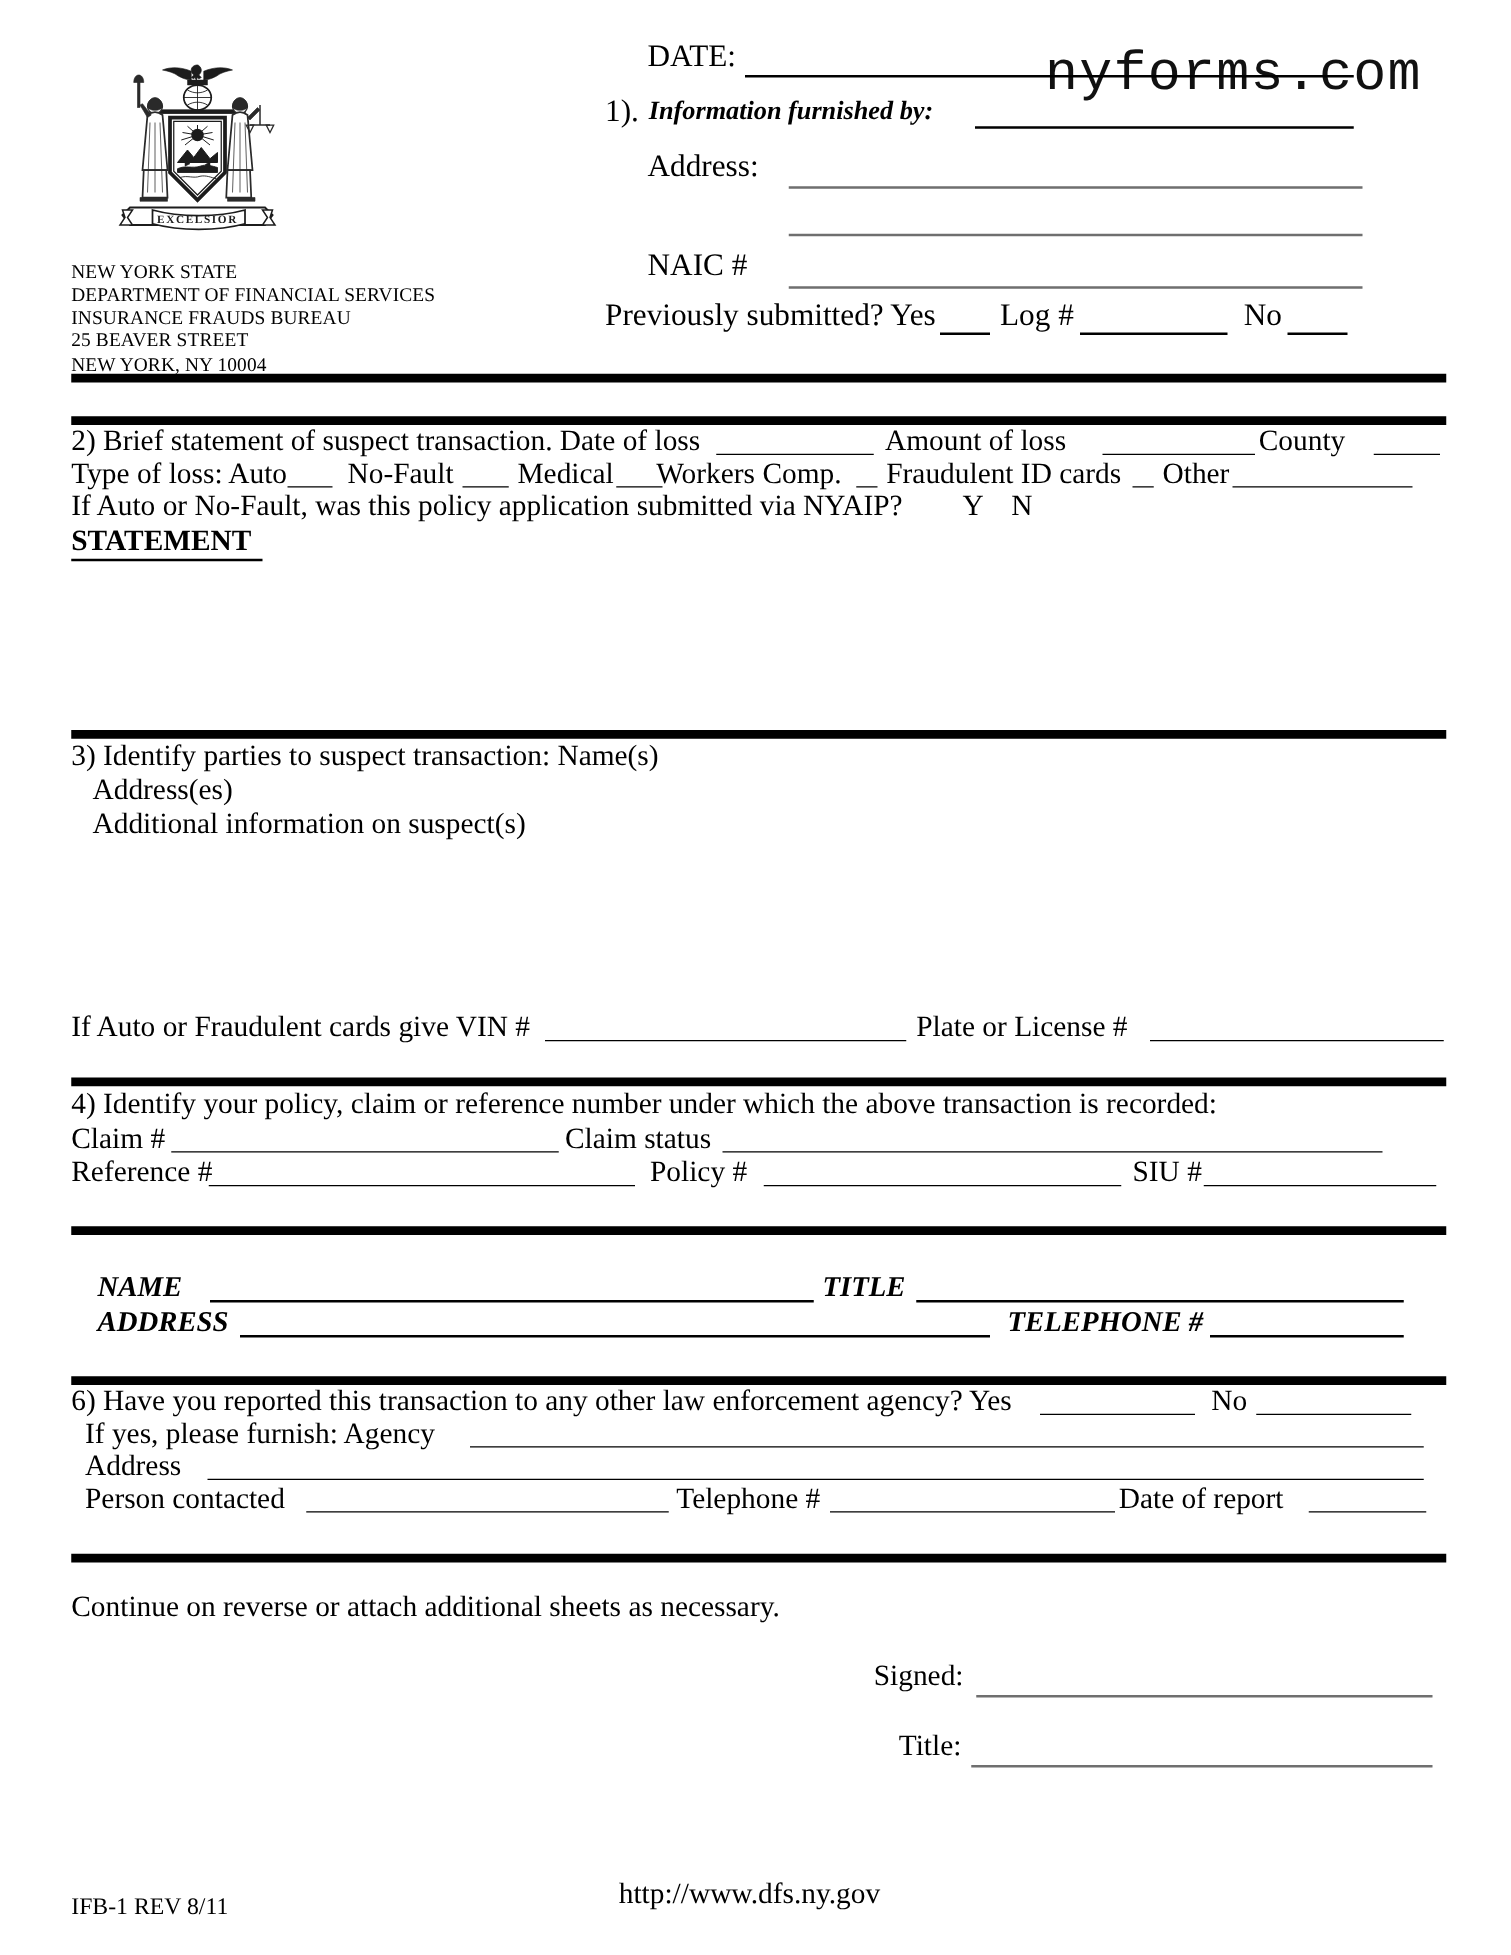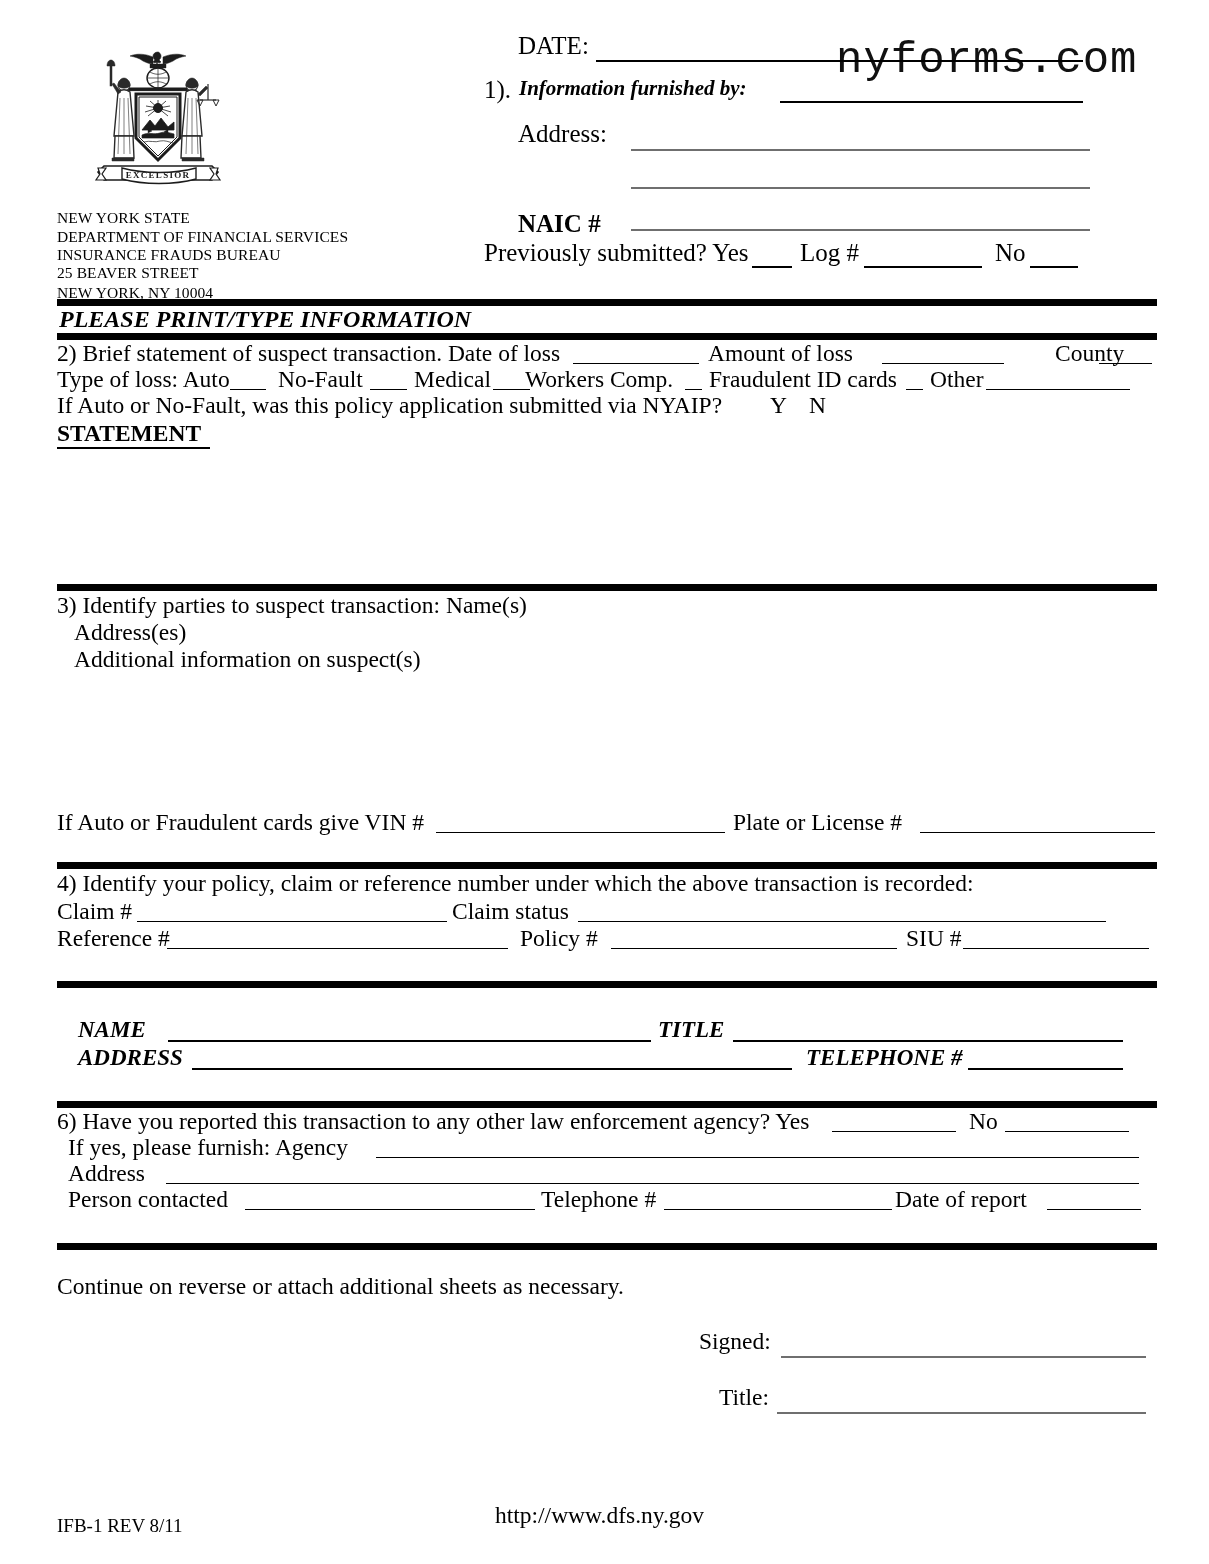--- a/index.html
+++ b/index.html
@@ -229,39 +229,38 @@
   <div class="fill2" style="left:596px; top:60px; width:487px;"></div>
 
   <div class="hdr-label" style="left:484px; top:76px;">1).</div>
   <div class="hdr-label-bi" style="left:519px; top:76px;">Information furnished by:</div>
   <div class="fill2" style="left:780px; top:101px; width:303px;"></div>
 
   <div class="hdr-label" style="left:518px; top:120px;">Address:</div>
   <div class="rule-gray" style="left:631px; top:149px; width:459px;"></div>
   <div class="rule-gray" style="left:631px; top:187px; width:459px;"></div>
 
-  <div class="hdr-label" style="left:518px; top:210px;font-weight:bold;">NAIC #</div>
+  <div class="hdr-label" style="left:518px; top:199px;">NAIC #</div>
   <div class="rule-gray" style="left:631px; top:229px; width:459px;"></div>
 
   <div class="hdr-label" style="left:484px; top:239px;">Previously submitted? Yes</div>
   <div class="fill2" style="left:752px; top:266px; width:40px;"></div>
   <div class="hdr-label" style="left:800px; top:239px;">Log #</div>
   <div class="fill2" style="left:864px; top:266px; width:118px;"></div>
   <div class="hdr-label" style="left:995px; top:239px;">No</div>
   <div class="fill2" style="left:1030px; top:266px; width:48px;"></div>
 
   <div class="rule-thick" style="left:57px; top:299px; width:1100px;"></div>
-  <div class="bold-italic-hdr" style="left:59px; top:307px;">PLEASE PRINT/TYPE INFORMATION</div>
   <div class="rule-thick" style="left:57px; top:333px; width:1100px;"></div>
 
   <div class="bodytext" style="left:57px; top:342px;">2) Brief statement of suspect transaction. Date of loss</div>
   <div class="fill" style="left:573px; top:363px; width:126px;"></div>
   <div class="bodytext" style="left:708px; top:342px;">Amount of loss</div>
   <div class="fill" style="left:882px; top:363px; width:122px;"></div>
-  <div class="bodytext" style="left:1007px; top:342px;margin-left:48px;">County</div>
+  <div class="bodytext" style="left:1007px; top:342px;">County</div>
   <div class="fill" style="left:1099px; top:363px; width:53px;"></div>
 
   <div class="bodytext" style="left:57px; top:368px;">Type of loss: Auto</div>
   <div class="fill" style="left:230px; top:389px; width:36px;"></div>
   <div class="bodytext" style="left:278px; top:368px;">No-Fault</div>
   <div class="fill" style="left:370px; top:389px; width:37px;"></div>
   <div class="bodytext" style="left:414px; top:368px;">Medical</div>
   <div class="fill" style="left:493px; top:389px; width:37px;"></div>
   <div class="bodytext" style="left:525px; top:368px;">Workers Comp.</div>
   <div class="fill" style="left:685px; top:389px; width:17px;"></div>

